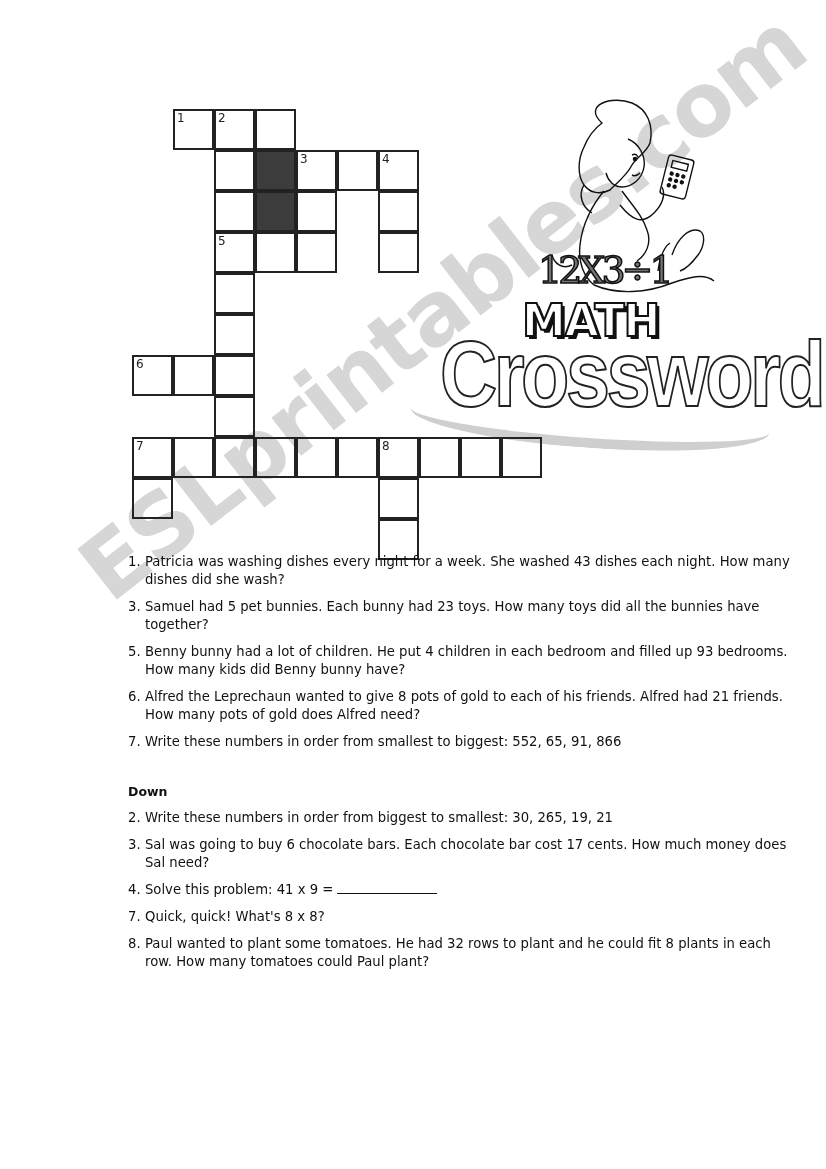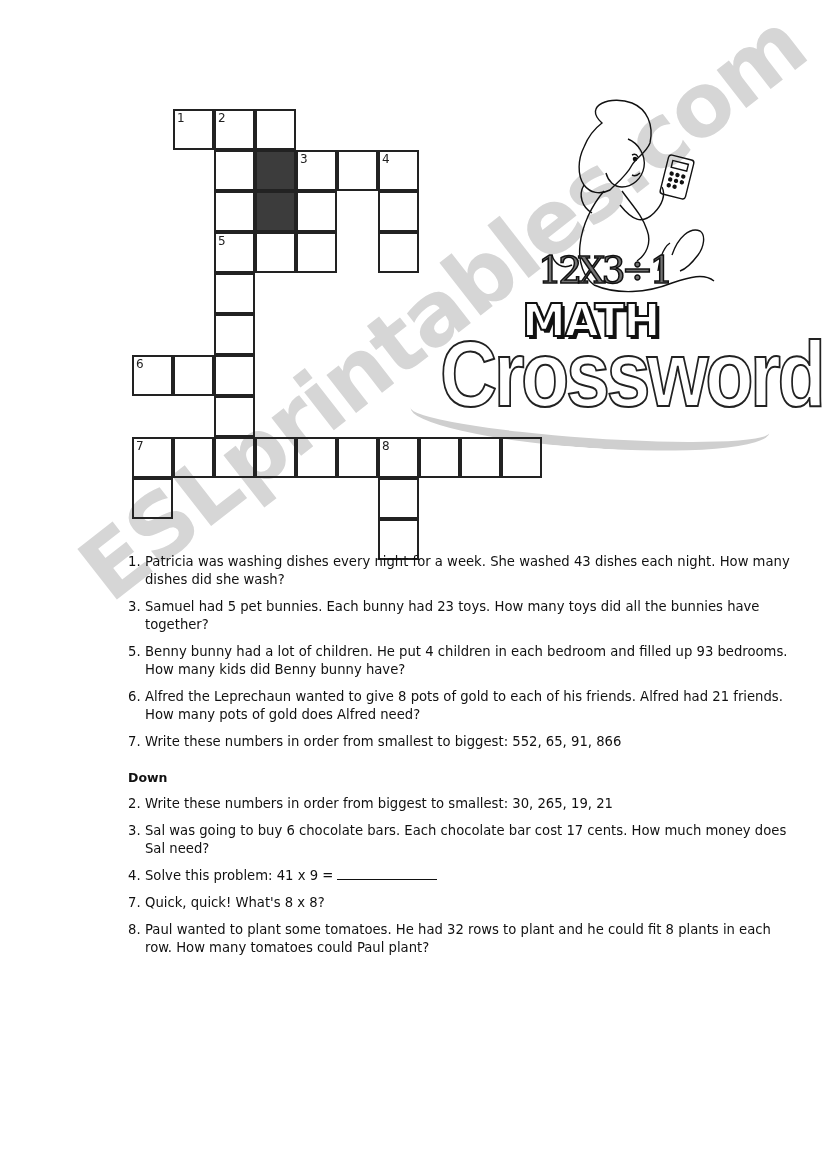--- a/index.html
+++ b/index.html
@@ -39,21 +39,21 @@
             font-family: "DejaVu Serif", serif; color: #737373; -webkit-text-stroke: 1.5px #111;
             letter-spacing: -4px; z-index: 3; }
 
   
   .clues { position: absolute; left: 128px; top: 553px; width: 670px; z-index: 2;
            font-family: "DejaVu Sans", sans-serif; font-size: 13.2px; line-height: 18px; color: #111; }
   .section-title { font-weight: bold; font-size: 12.5px; margin: 0 0 8px 0; }
   .clue { display: flex; margin-bottom: 9px; }
   .clue .cn { width: 17px; flex: none; }
   .clue .ct { flex: 1; }
-  .down-block { margin-top: 18px; }
+  .down-block { margin-top: 32px; }
   .blank { display: inline-block; width: 100px; border-bottom: 1px solid #111; height: 12px; vertical-align: baseline; }
 </style>
 </head>
 <body>
 
 <div class="page">
 
   <div class="swoosh"></div>
   <div class="watermark">ESLprintables.com</div>
 

